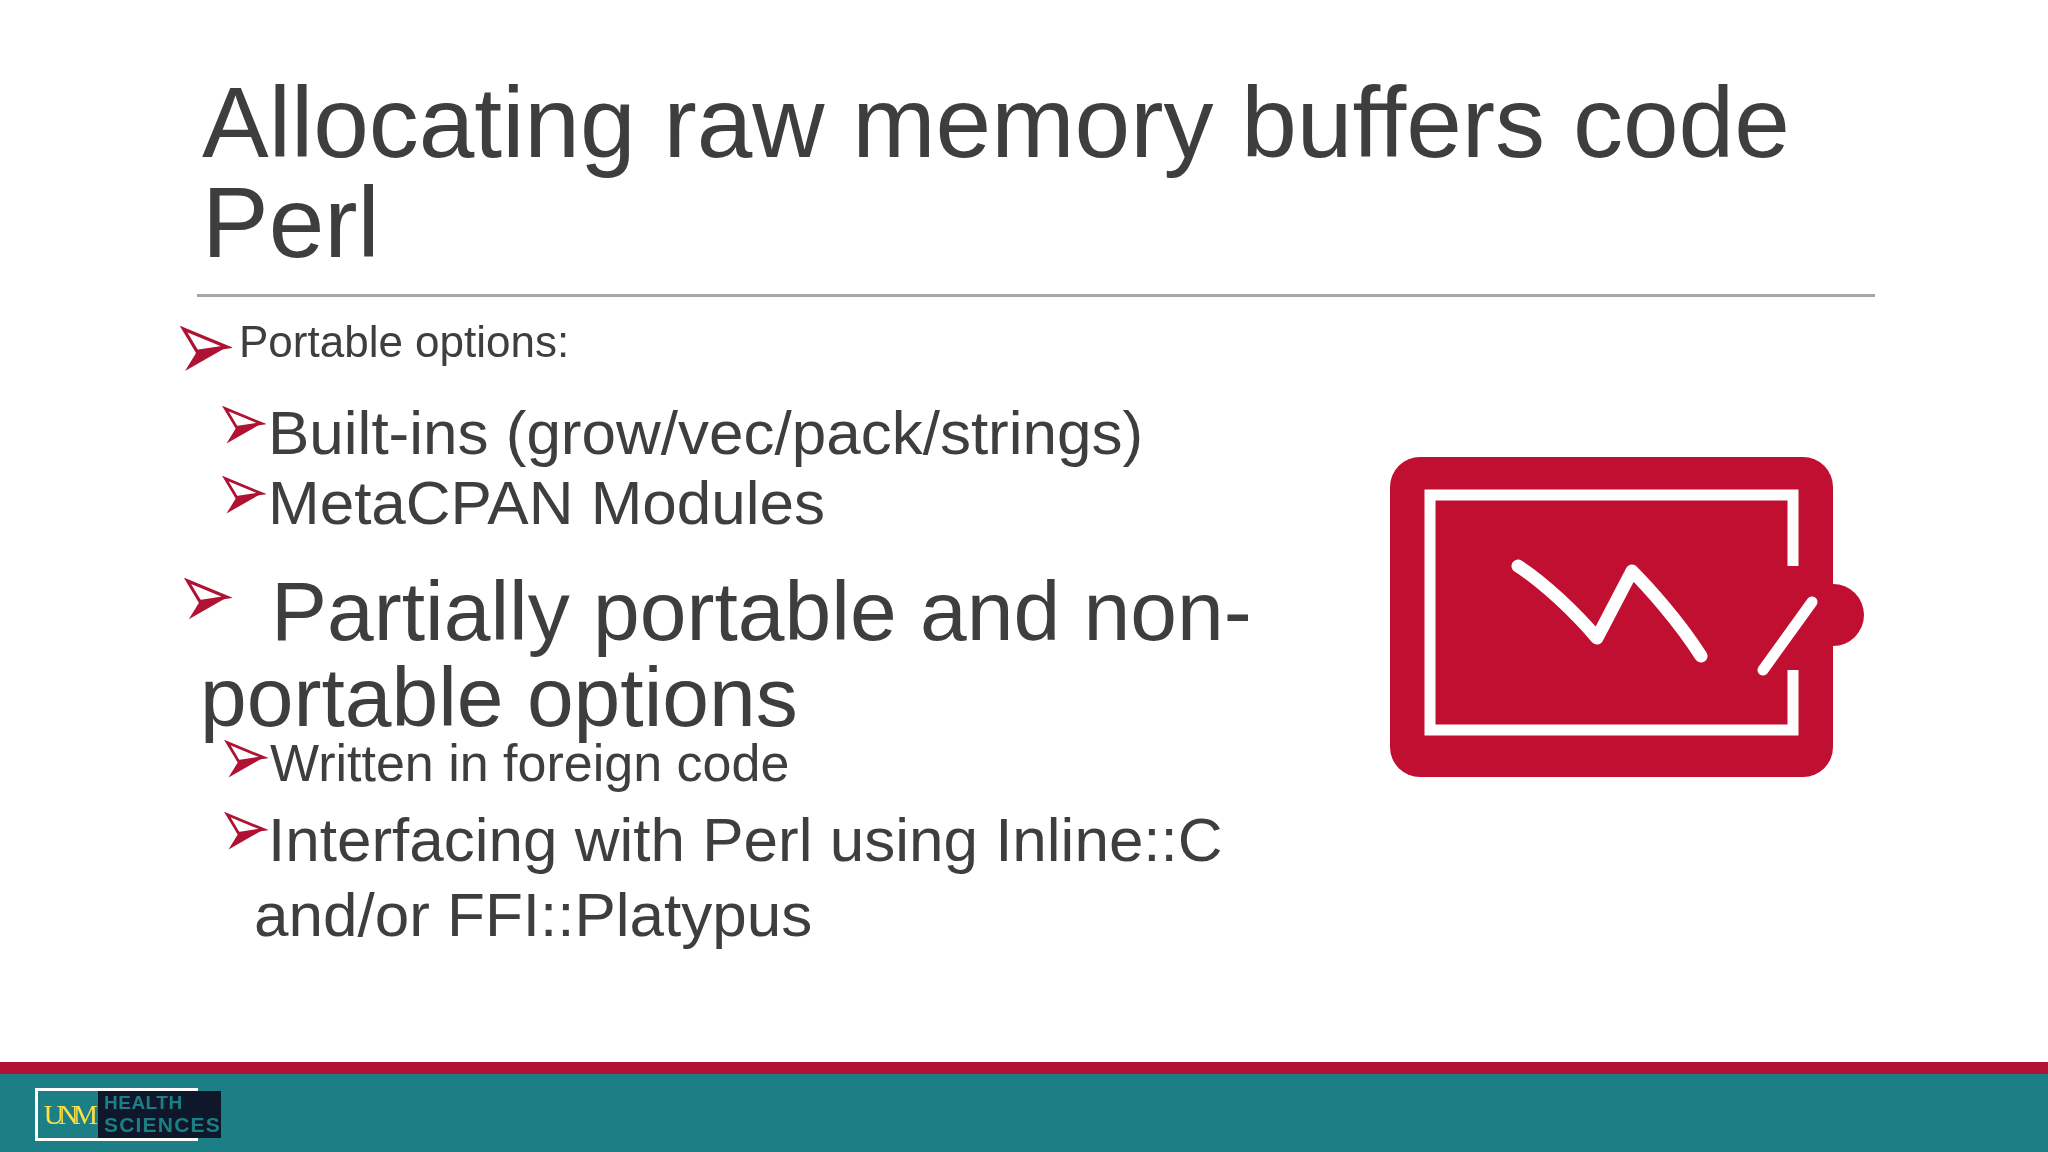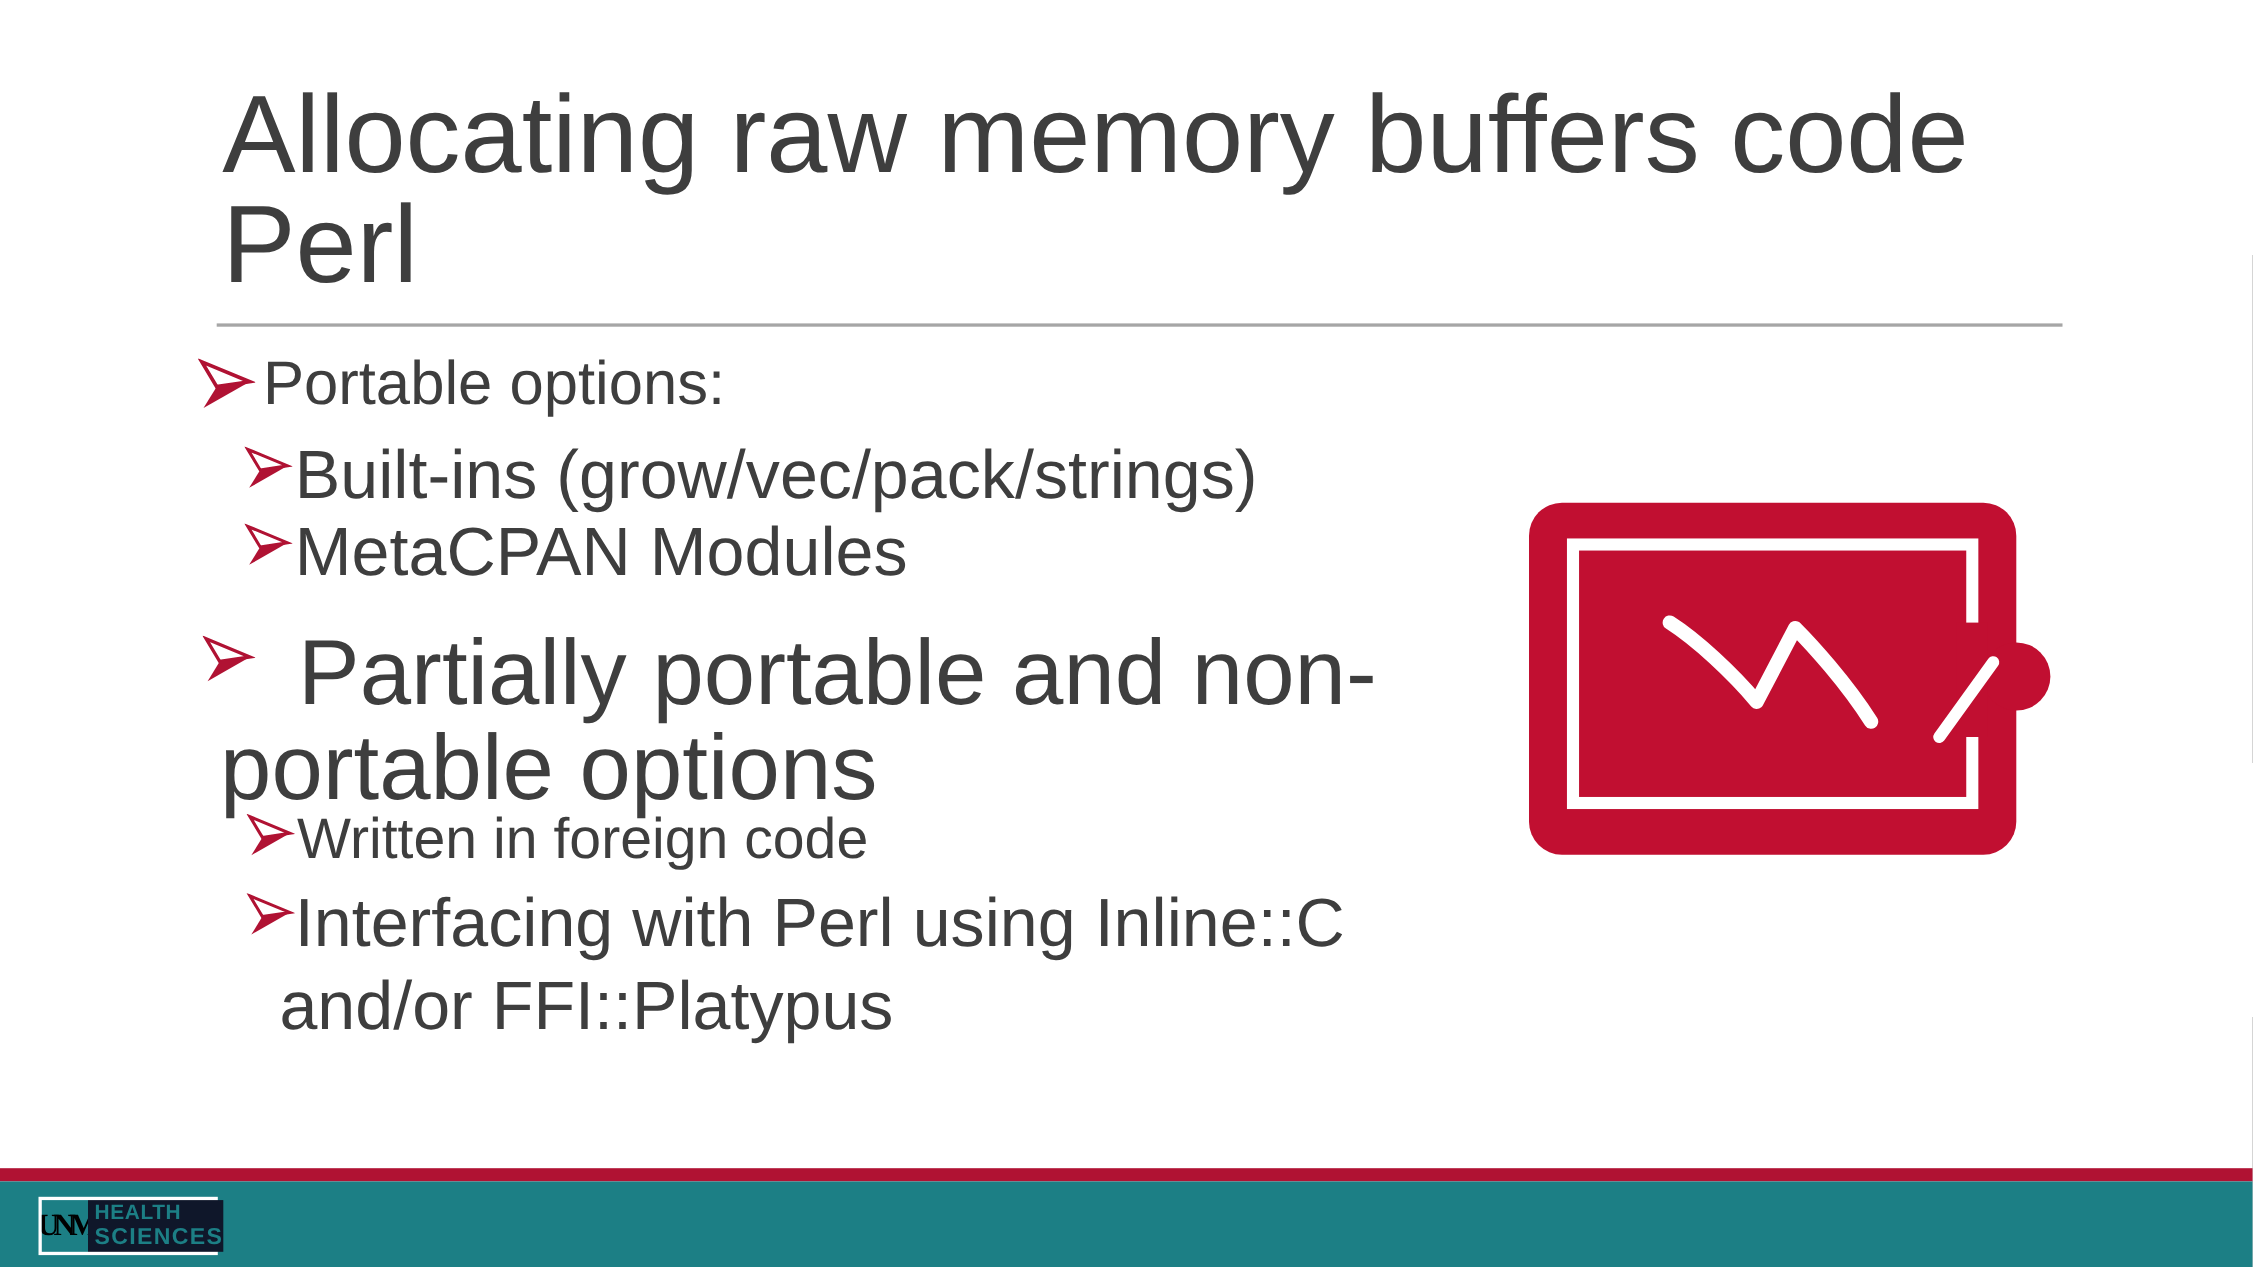--- a/index.html
+++ b/index.html
@@ -11,22 +11,22 @@
   .title-line{font-size:100px;letter-spacing:0;}
   #title1{left:202px;top:72px;}
   #title2{left:202px;top:172px;}
   .divider{position:absolute;left:197px;top:294px;width:1678px;height:3px;background:#a6a6a6;}
   .marker{position:absolute;}
   .icon-wrap{position:absolute;left:1385px;top:450px;width:495px;height:340px;}
   .footer-red{position:absolute;left:0;top:1062px;width:2048px;height:12px;background:#b01233;}
   .footer-teal{position:absolute;left:0;top:1074px;width:2048px;height:78px;background:#1c7f85;}
   .logo{position:absolute;left:35px;top:1088px;width:163px;height:53px;background:#ffffff;
         display:flex;box-sizing:border-box;padding:3px;}
-  .logo-mono{width:42px;height:47px;background:#1c7f85;color:#000000;
-       font-family:"Liberation Serif", serif;font-weight:bold;font-size:28px;
+  .logo-mono{width:60px;height:47px;background:#1c7f85;color:#fde047;
+       font-family:"Liberation Serif", serif;font-weight:normal;font-size:28px;
        letter-spacing:-0.2em;display:flex;align-items:center;justify-content:center;
        overflow:hidden;flex-shrink:0;}
   .logo-names{display:flex;flex-direction:column;justify-content:center;padding-left:6px;background:#0f172a;}
   .logo-health{color:#1c7f85;font-weight:bold;font-size:19px;letter-spacing:0.5px;line-height:1.15;}
   .logo-sciences{color:#1c7f85;font-weight:bold;font-size:21px;letter-spacing:1.2px;line-height:1.15;}
 </style>
 </head>
 <body>
 
 <div class="slide">
@@ -54,21 +54,21 @@
   </svg>
   <svg class="marker" style="left:224px;top:740px" width="44" height="40" viewBox="0 0 34 32">
     <polygon points="2,2 31,14 11,17" fill="#ffffff" stroke="#b01233" stroke-width="2.2"></polygon>
     <polygon points="11,17 31,14 3,30" fill="#b01233"></polygon>
   </svg>
   <svg class="marker" style="left:224px;top:812px" width="44" height="40" viewBox="0 0 34 32">
     <polygon points="2,2 31,14 11,17" fill="#ffffff" stroke="#b01233" stroke-width="2.2"></polygon>
     <polygon points="11,17 31,14 3,30" fill="#b01233"></polygon>
   </svg>
 
-  <div class="txt" style="left:239px;top:320px;font-size:56px">Portable options:</div>
+  <div class="txt" style="left:239px;top:320px;font-size:44px">Portable options:</div>
   <div class="txt" style="left:268px;top:402px;font-size:62px">Built-ins (grow/vec/pack/strings)</div>
   <div class="txt" style="left:268px;top:472px;font-size:62px">MetaCPAN Modules</div>
   <div class="txt" style="left:271px;top:569px;font-size:84px">Partially portable and non-</div>
   <div class="txt" style="left:200px;top:655px;font-size:84px">portable options</div>
   <div class="txt" style="left:270px;top:737px;font-size:52px">Written in foreign code</div>
   <div class="txt" style="left:268px;top:809px;font-size:62px">Interfacing with Perl using Inline::C</div>
   <div class="txt" style="left:254px;top:884px;font-size:62px">and/or FFI::Platypus</div>
 
   <div class="icon-wrap">
     <svg width="495" height="340" viewBox="0 0 495 340">

